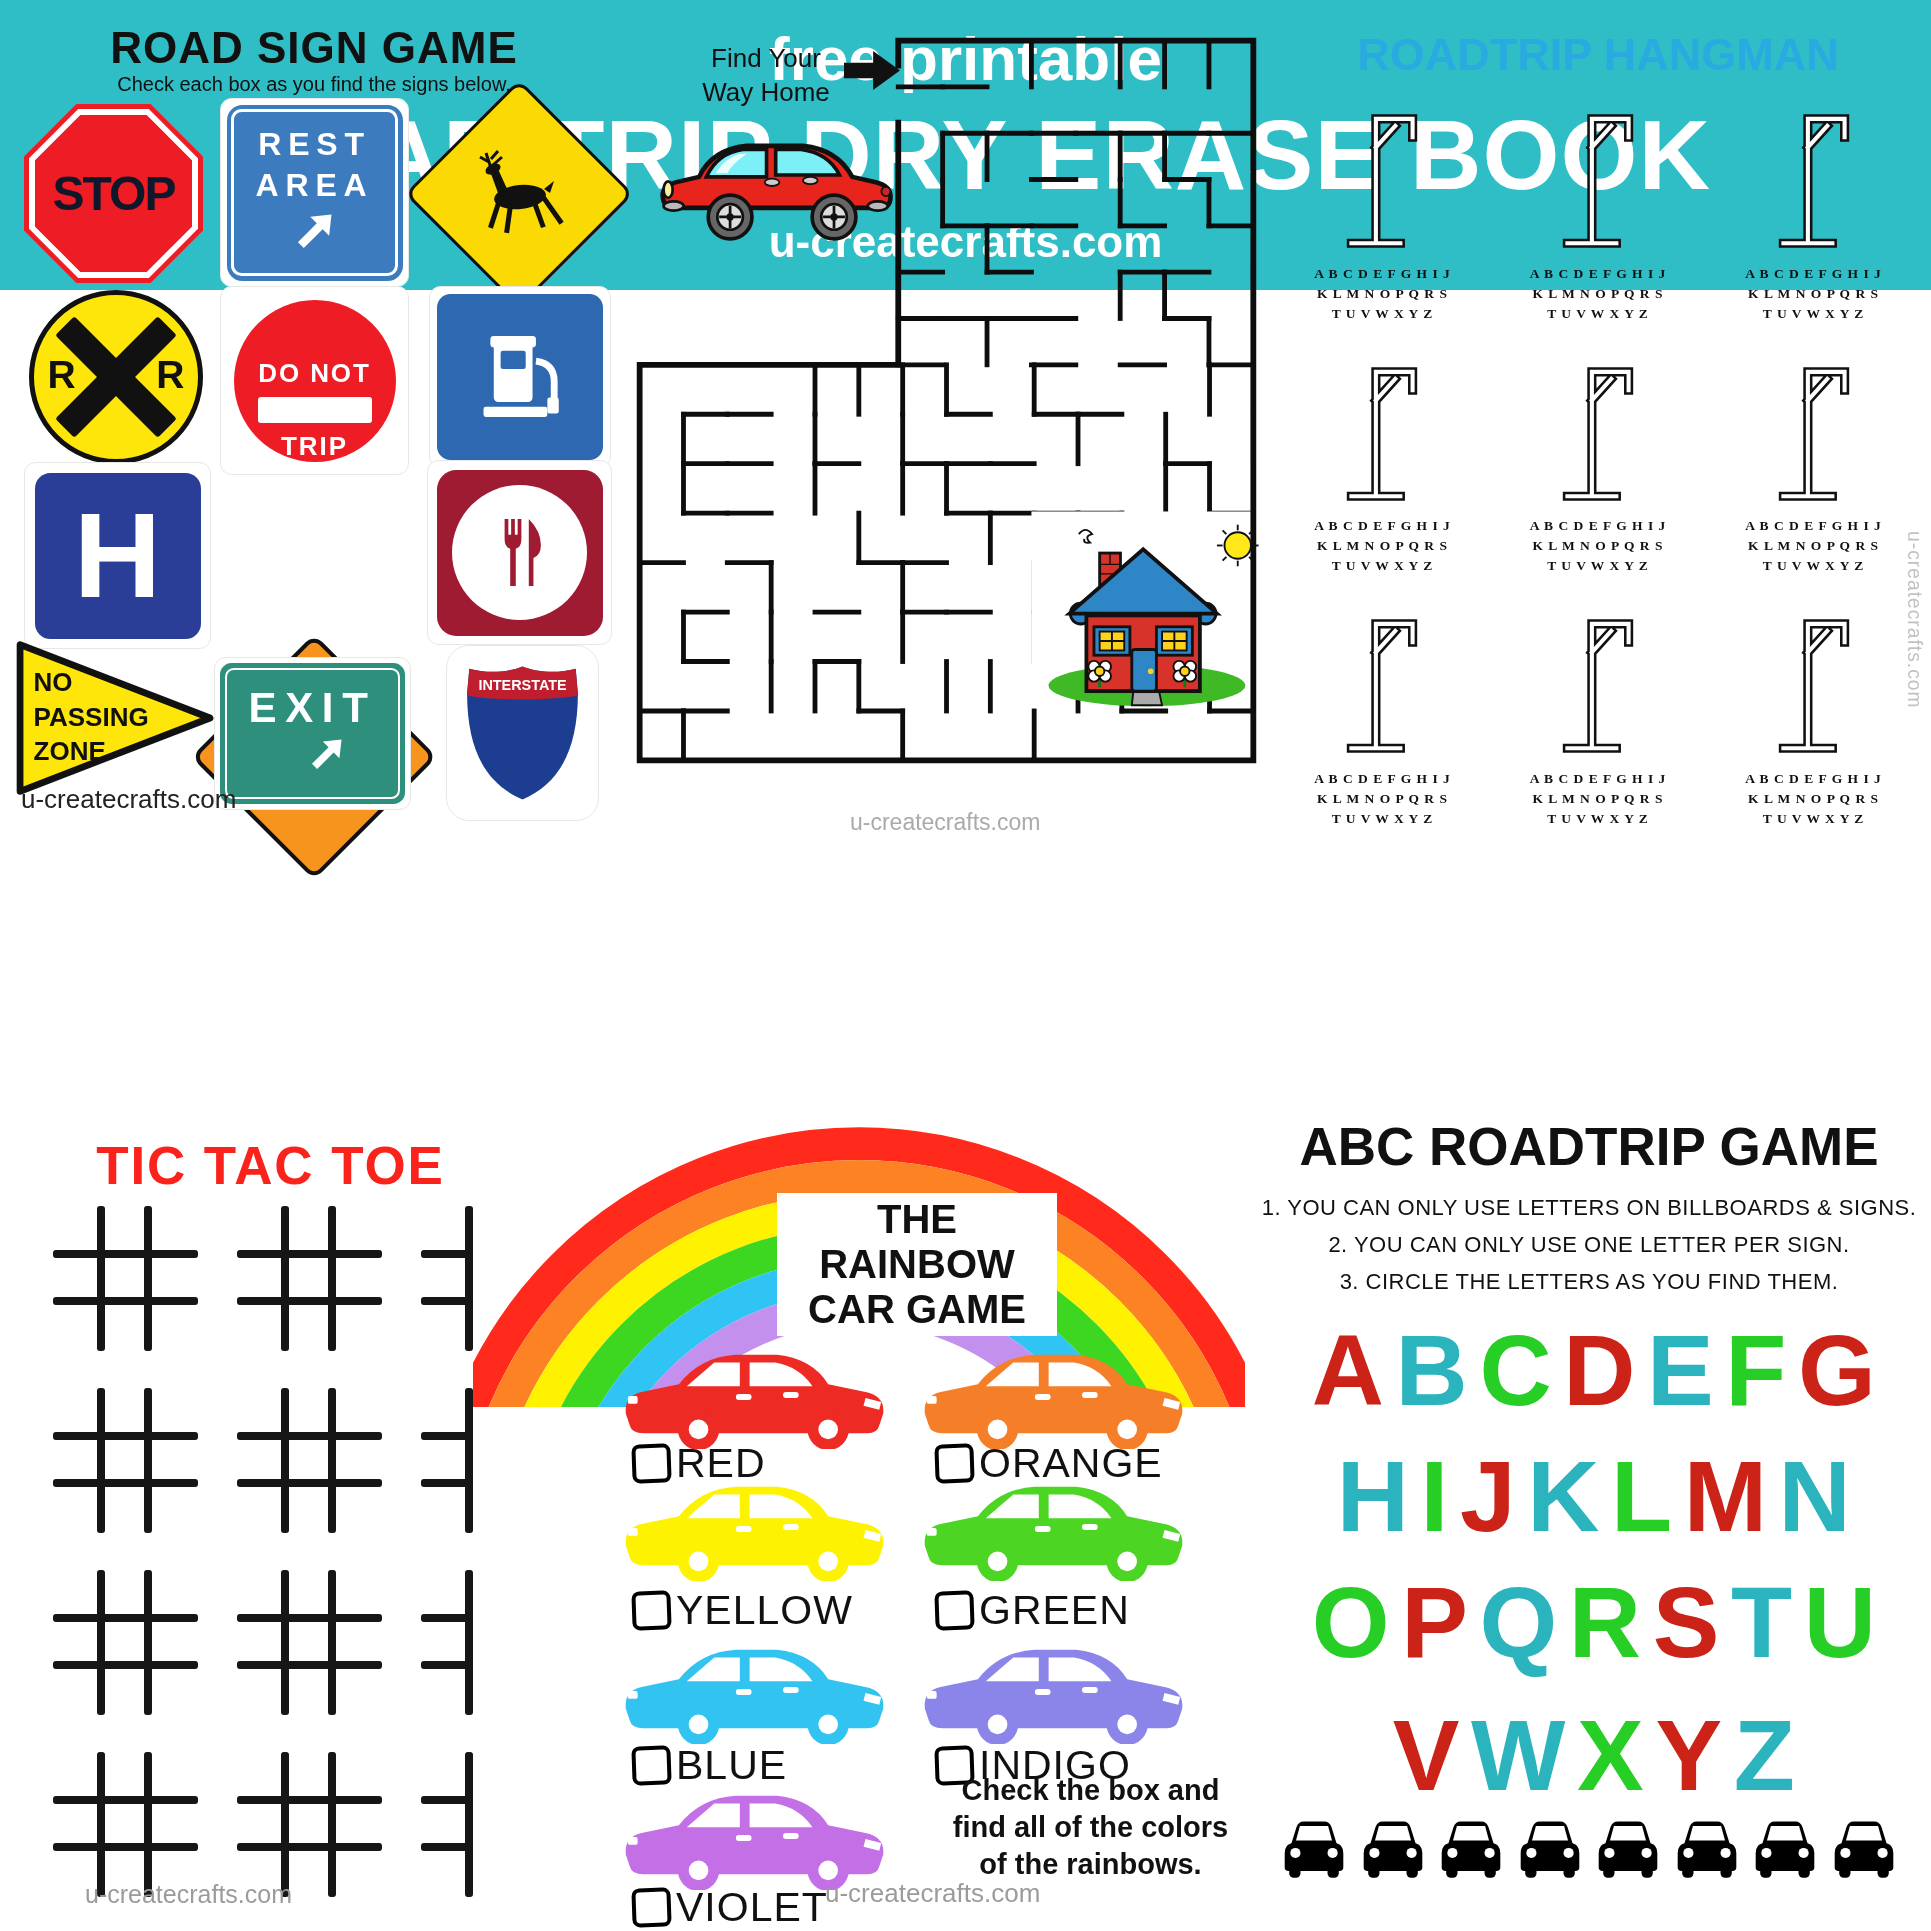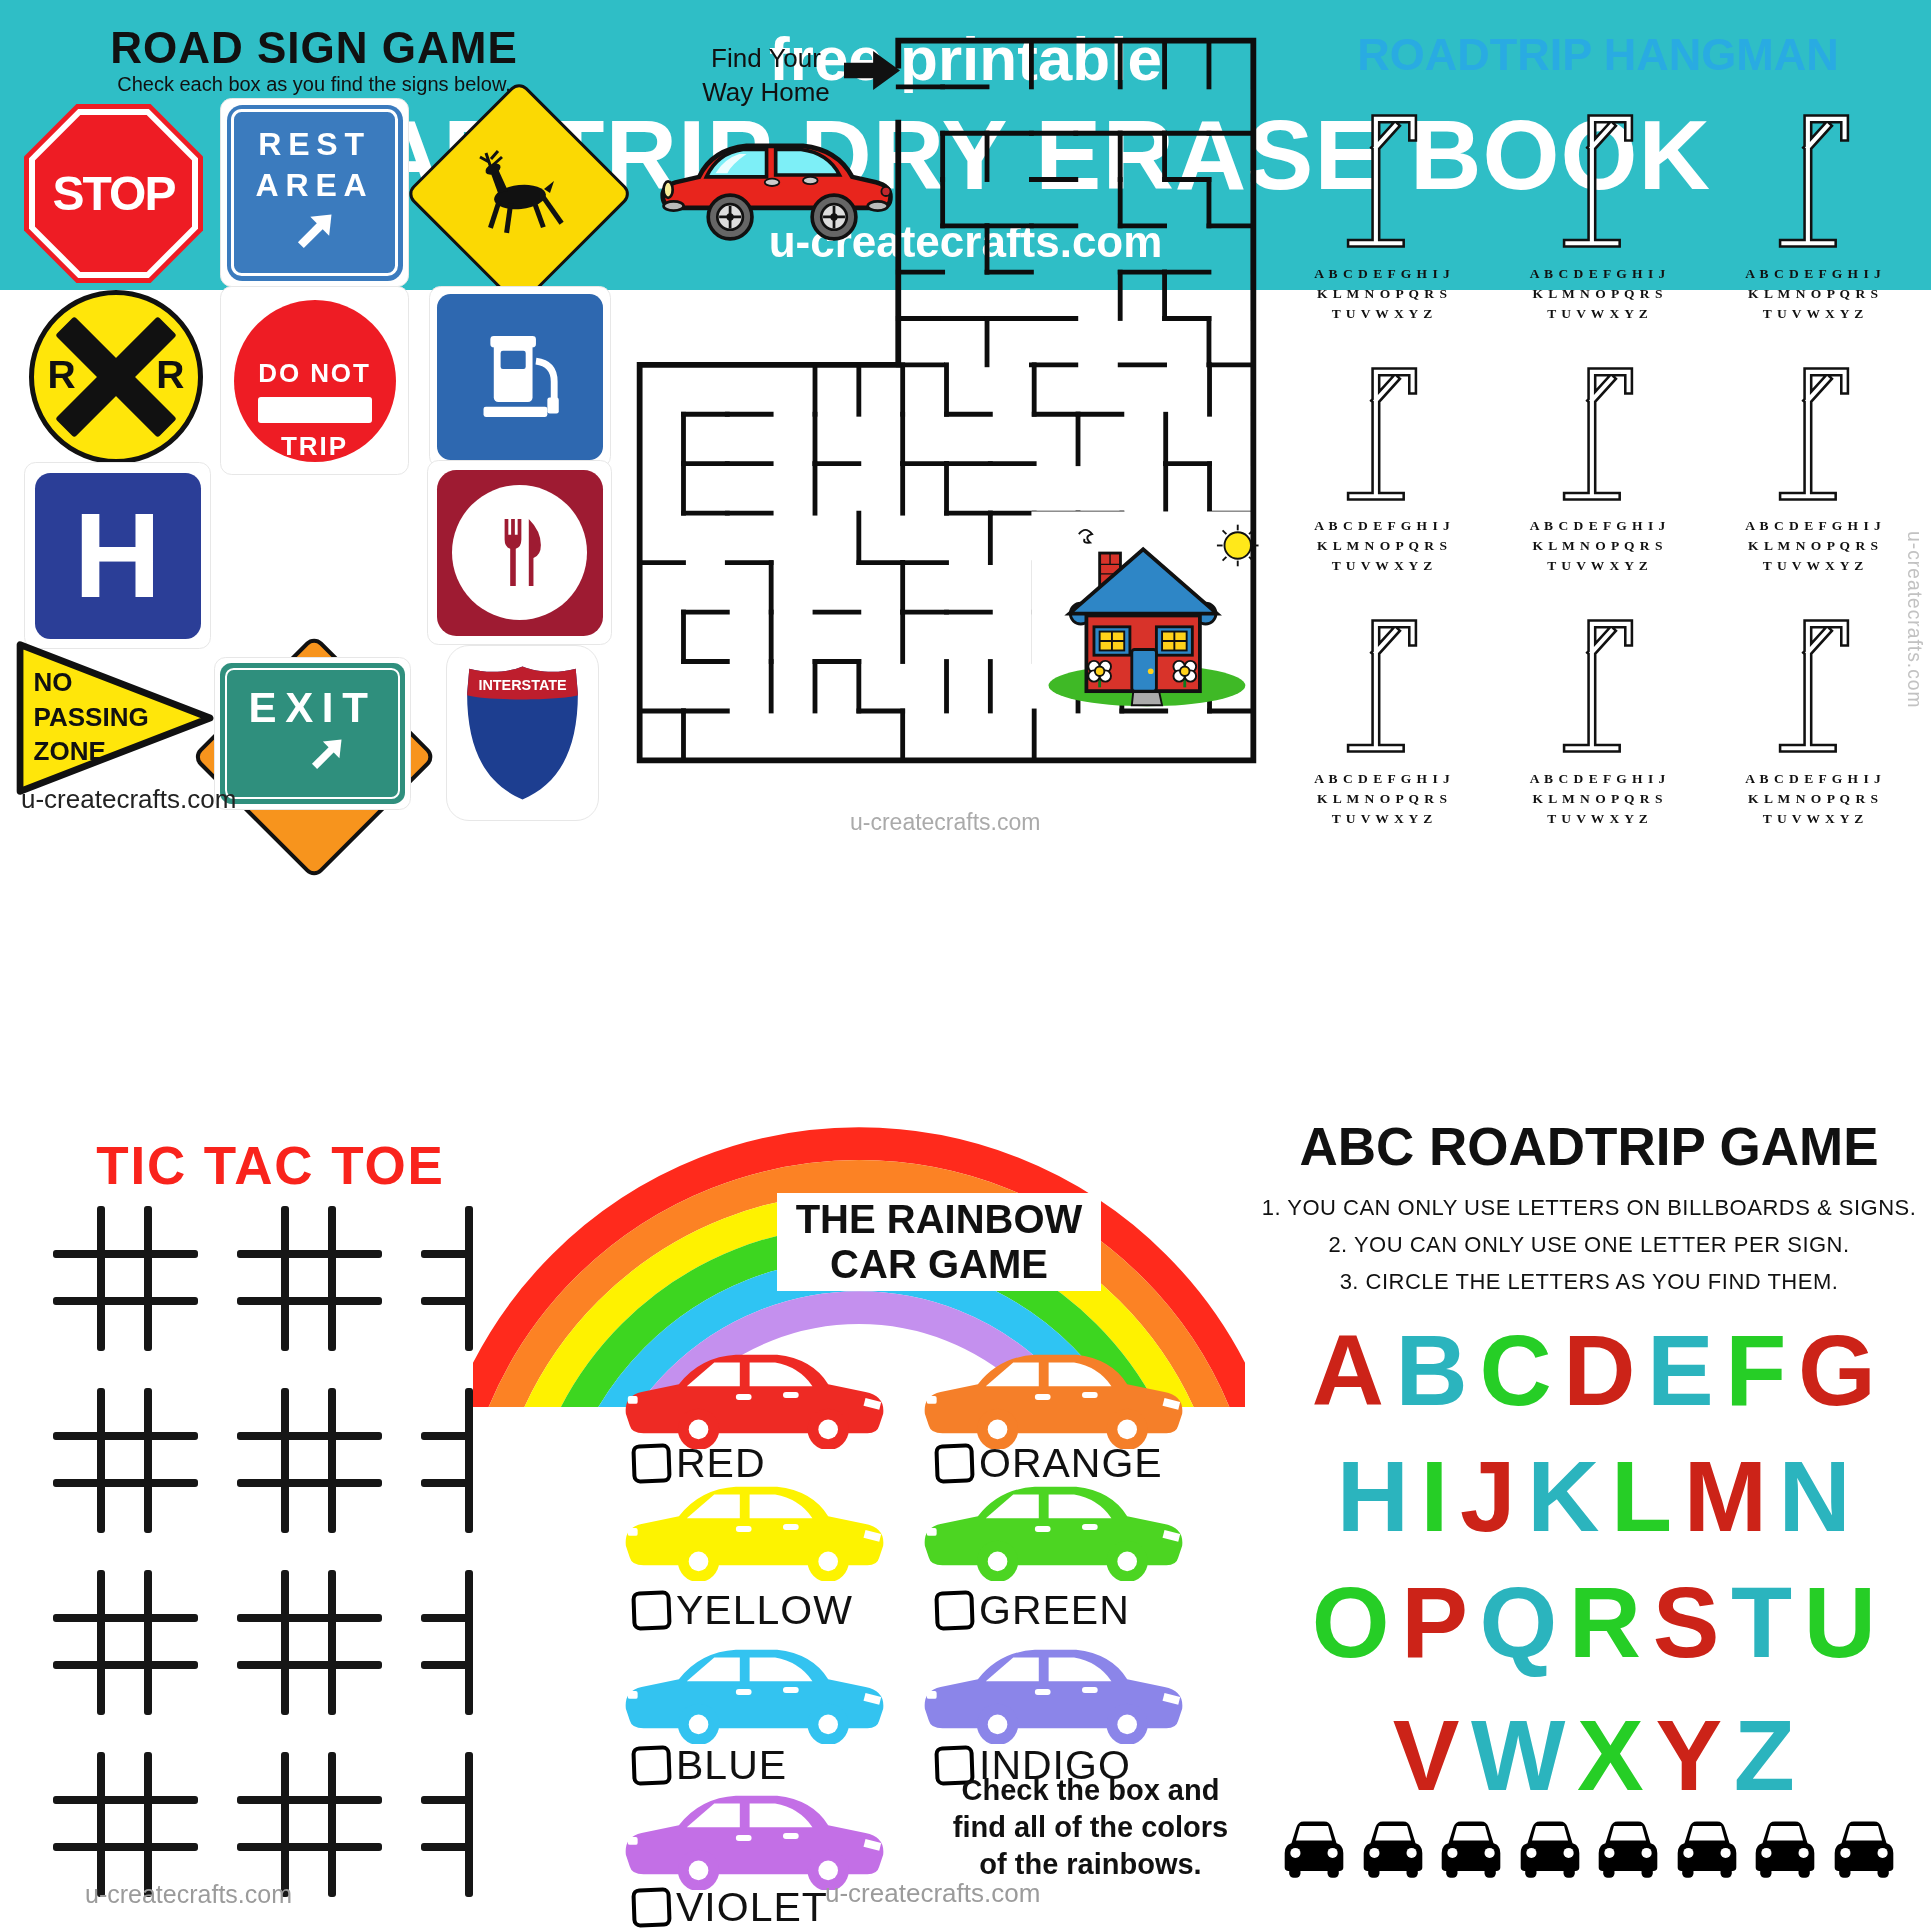--- a/index.html
+++ b/index.html
@@ -13,21 +13,21 @@
   #signs{left:0;top:0;width:628px;height:819px;}
   #signs .panel-title{left:0;top:23px;width:100%;text-align:center;font-size:44px;font-weight:700;letter-spacing:1px;}
   #signs .panel-sub{left:0;top:73px;width:100%;text-align:center;font-size:20px;}
   .sign{position:absolute;display:flex;align-items:center;justify-content:center;}
   .card{background:#fff;border:1.9px solid #e7e7e7;border-radius:11.6px;box-sizing:border-box;}
   
   .octa{clip-path:polygon(29.3% 0%,70.7% 0%,100% 29.3%,100% 70.7%,70.7% 100%,29.3% 100%,0% 70.7%,0% 29.3%);}
   #stop-outer{width:179px;height:179px;background:#EE1C24;position:relative;display:flex;align-items:center;justify-content:center;}
   #stop-outer .ring{position:absolute;inset:4.8px;background:#fff;}
   #stop-outer .inner{position:absolute;inset:10.6px;background:#EE1C24;display:flex;align-items:center;justify-content:center;}
-  #stop-outer .inner span{color:#ffffff;font-size:48px;font-weight:700;letter-spacing:-1.9px;}
+  #stop-outer .inner span{color:#0f172a;font-size:48px;font-weight:700;letter-spacing:-1.9px;}
   
   .bluesign{position:relative;background:#3B7BBE;border-radius:15.4px;box-sizing:border-box;display:flex;flex-direction:column;align-items:center;}
   .bluesign:after{content:'';position:absolute;inset:4.8px;border:3.9px solid #fff;border-radius:10.6px;pointer-events:none;}
   .bluesign .t{color:#fff;font-weight:700;font-size:32px;letter-spacing:6.8px;line-height:41px;text-align:center;margin-top:19.3px;}
   
   #rr{width:164px;height:164px;border-radius:50%;background:#FFE60A;border:5.8px solid #111;position:relative;}
   #rr .bar{position:absolute;left:50%;top:50%;width:145px;height:27px;background:#111;border-radius:2.9px;}
   #rr .b1{transform:translate(-50%,-50%) rotate(45deg);}
   #rr .b2{transform:translate(-50%,-50%) rotate(-45deg);}
   #rr .r{position:absolute;top:50%;transform:translateY(-54%);font-size:39px;font-weight:700;}
@@ -82,21 +82,21 @@
   .ttt{position:relative;width:145px;height:145px;}
   .ttt i{position:absolute;background:#161616;border-radius:2.9px;}
   .ttt .v1{left:44px;top:0;width:7.7px;height:145px;}
   .ttt .v2{left:91px;top:0;width:7.7px;height:145px;}
   .ttt .h1{top:44px;left:0;height:7.7px;width:145px;}
   .ttt .h2{top:91px;left:0;height:7.7px;width:145px;}
   #ttt .wm{left:85px;top:772px;font-size:25px;}
 
   
   #rainbow{left:473px;top:1108px;width:772px;height:823px;background:#fff;z-index:10;}
-  #rainbow-title{left:304px;top:85px;width:324px;text-align:center;font-size:40px;font-weight:700;line-height:45px;background:#fff;padding:3.9px 0;}
+  #rainbow-title{left:304px;top:85px;width:280px;text-align:center;font-size:40px;font-weight:700;line-height:45px;background:#fff;padding:3.9px 0;}
   .cb{display:inline-block;width:39px;height:39px;border:4.8px solid #000;border-radius:7.7px;transform:rotate(-2deg);box-sizing:border-box;background:#fff;}
   .cbrow{position:absolute;display:flex;align-items:center;gap:5px;font-size:41px;font-weight:400;letter-spacing:1px;}
   #rainbow-note{left:463px;top:664px;width:309px;text-align:center;font-size:29px;font-weight:700;line-height:37px;}
   #rainbow .wm{left:352px;top:770px;font-size:26px;}
 
   
   #abc{left:1246px;top:1108px;width:686px;height:823px;background:#fff;z-index:10;}
   #abc .panel-title{left:0;top:7.7px;width:100%;text-align:center;font-size:53px;font-weight:700;}
   #abc-rules{position:absolute;left:0;top:81px;width:100%;text-align:center;font-size:22px;line-height:37px;letter-spacing:0.5px;}
   .abc-row{position:absolute;left:19.3px;width:657px;display:flex;justify-content:center;gap:11.6px;font-size:100px;font-weight:700;line-height:104px;}

